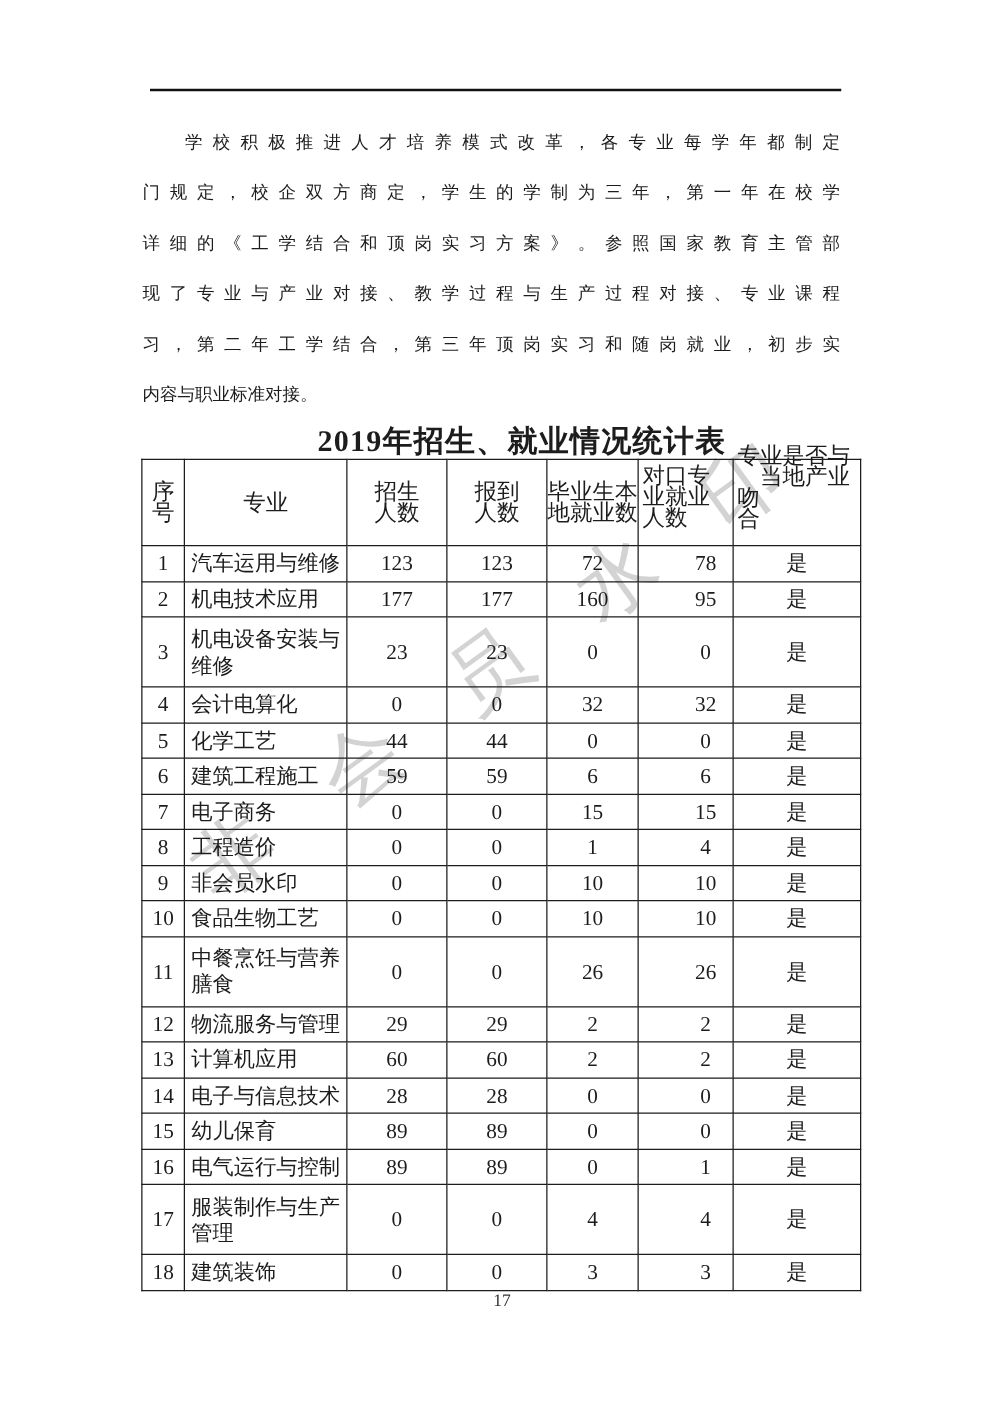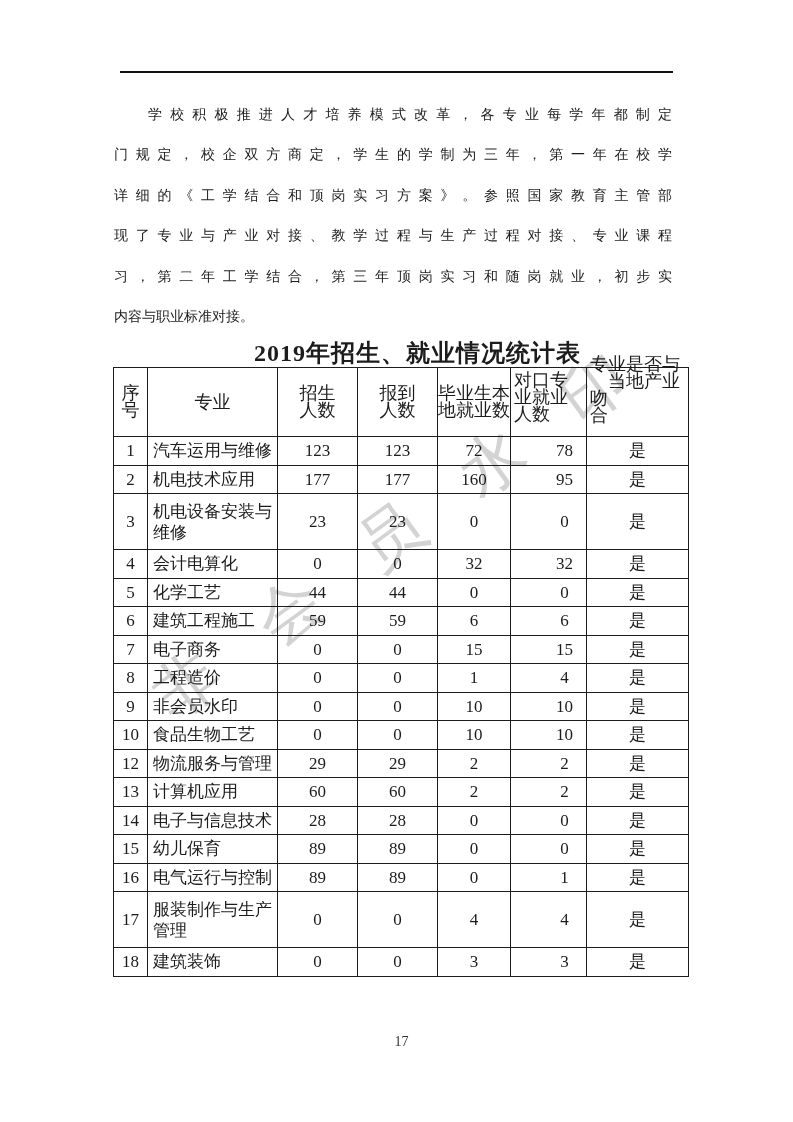--- a/index.html
+++ b/index.html
@@ -184,20 +184,30 @@
         </tr>
         <tr>
           <td class="c0">10</td>
           <td class="c1">食品生物工艺</td>
           <td class="c2">0</td>
           <td class="c3">0</td>
           <td class="c4">10</td>
           <td class="c5">10</td>
           <td class="c6">是</td>
         </tr>
+        <tr class="tall">
+          <td class="c0">11</td>
+          <td class="c1">中餐烹饪与营养
+膳食</td>
+          <td class="c2">0</td>
+          <td class="c3">0</td>
+          <td class="c4">26</td>
+          <td class="c5">26</td>
+          <td class="c6">是</td>
+        </tr>
         <tr>
           <td class="c0">12</td>
           <td class="c1">物流服务与管理</td>
           <td class="c2">29</td>
           <td class="c3">29</td>
           <td class="c4">2</td>
           <td class="c5">2</td>
           <td class="c6">是</td>
         </tr>
         <tr>

